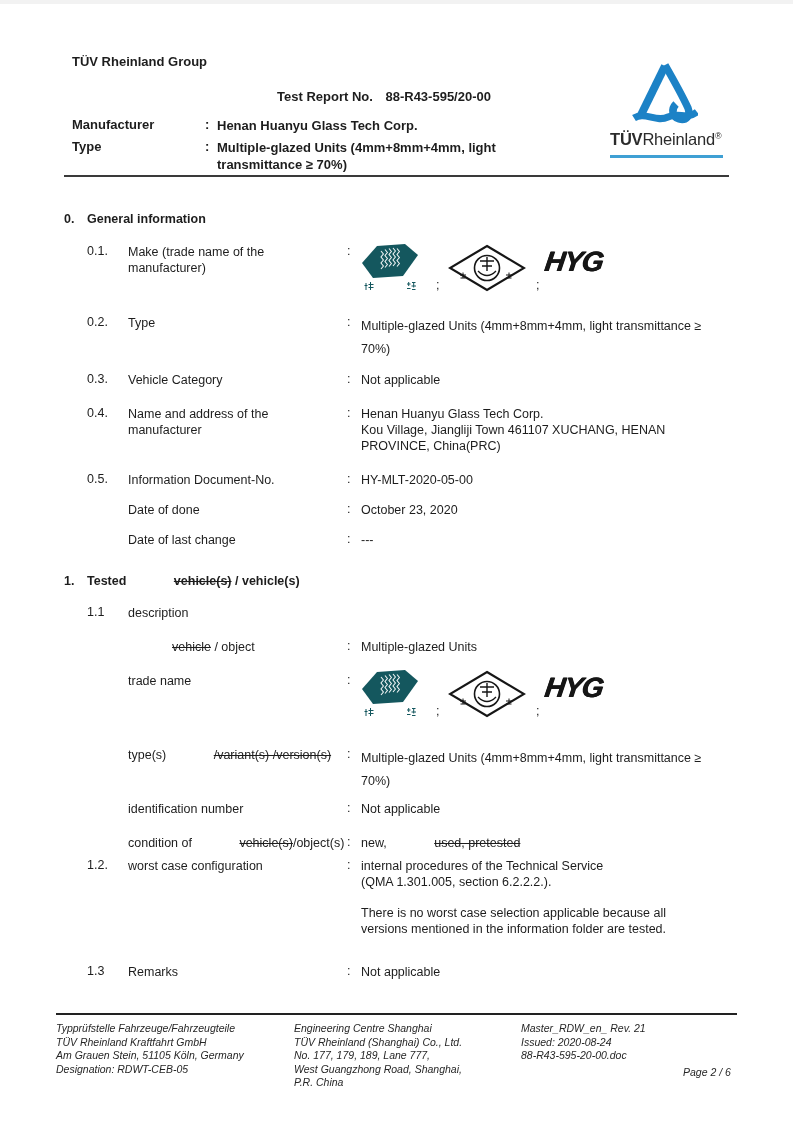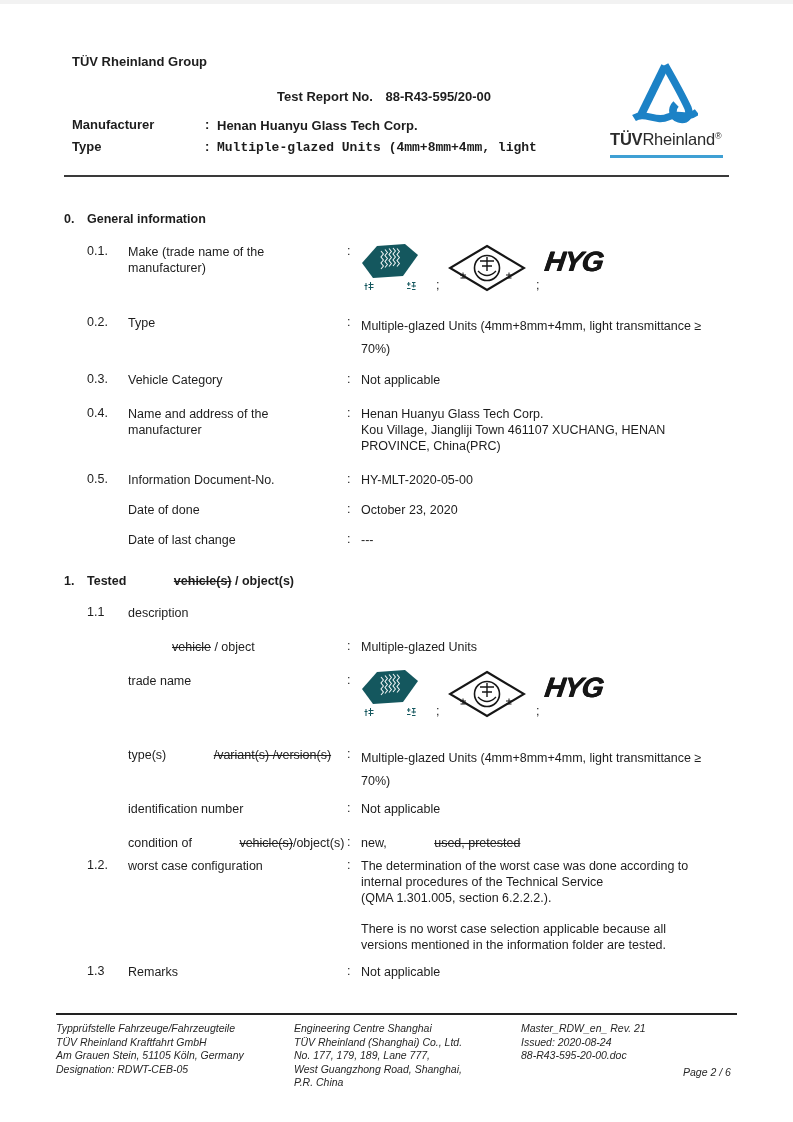--- a/index.html
+++ b/index.html
@@ -69,22 +69,23 @@
 
   <div>
     <span class="hdr-label" style="top:117px;">Manufacturer</span>
     <span class="hdr-colon" style="top:117px;">:</span>
     <span class="hdr-value" style="top:117px;">Henan Huanyu Glass Tech Corp.</span>
   </div>
 
   <div>
     <span class="hdr-label" style="top:139px;">Type</span>
     <span class="hdr-colon" style="top:139px;">:</span>
-    <span class="hdr-value" style="top:139px;font-family:Liberation Mono, monospace;">
+    <span class="hdr-value" style="top:139px;">
       <span class="nowrap" style="display:block;">Multiple-glazed Units (4mm+8mm+4mm, light</span>
+      <span class="nowrap" style="display:block;">transmittance ≥ 70%)</span>
     </span>
   </div>
 
   <div class="rule" style="left:64px; top:175px; width:665px;"></div>
 
   <div class="tuv-logo">
     <svg class="tri" width="66" height="64" viewBox="0 0 66 64">
       <path d="M33 4 L8 55" fill="none" stroke-width="8" stroke-linecap="butt" stroke="#1c82c6"></path>
       <path d="M33 3 C41 17 50 33 56 46 C59 54 54 59 47 57 C40 55 39 47 44 42" fill="none" stroke-width="7.5" stroke-linecap="butt" stroke="#1c82c6"></path>
       <path d="M2 56 C13 49 24 61 36 55 C47 50 55 58 65 50" fill="none" stroke-width="7" stroke-linecap="butt" stroke="#1c82c6"></path>
@@ -187,21 +188,21 @@
 
   <div class="row" style="top:532px;">
     <span class="label">Date of last change</span>
     <span class="colon">:</span>
     <span class="value">---</span>
   </div>
 
   <div class="row" style="top:574px;">
     <span class="sec-num">1.</span>
     <span class="sec-title">
-      <span>Tested </span><span class="strike">vehicle(s)</span><span> / object(s)</span>
+      <span>Tested </span><span class="strike">vehicle(s)</span><span> / vehicle(s)</span>
     </span>
   </div>
 
   <div class="row" style="top:605px;">
     <span class="num">1.1</span>
     <span class="label">description</span>
   </div>
 
   <div class="row" style="top:639px;">
     <span class="label">
@@ -279,21 +280,20 @@
     <span class="value">
       <span>new, </span><span class="strike">used, pretested</span>
     </span>
   </div>
 
   <div class="row" style="top:858px;">
     <span class="num">1.2.</span>
     <span class="label">worst case configuration</span>
     <span class="colon">:</span>
     <span class="value">
-      <span class="nowrap" style="display:block;">The determination of the worst case was done according to</span>
       <span class="nowrap" style="display:block;">internal procedures of the Technical Service</span>
       <span class="nowrap" style="display:block;">(QMA 1.301.005, section 6.2.2.2.).</span>
       <span style="display:block; height:15px;"></span>
       <span class="nowrap" style="display:block;">There is no worst case selection applicable because all</span>
       <span class="nowrap" style="display:block;">versions mentioned in the information folder are tested.</span>
     </span>
   </div>
 
   <div class="row" style="top:964px;">
     <span class="num">1.3</span>

